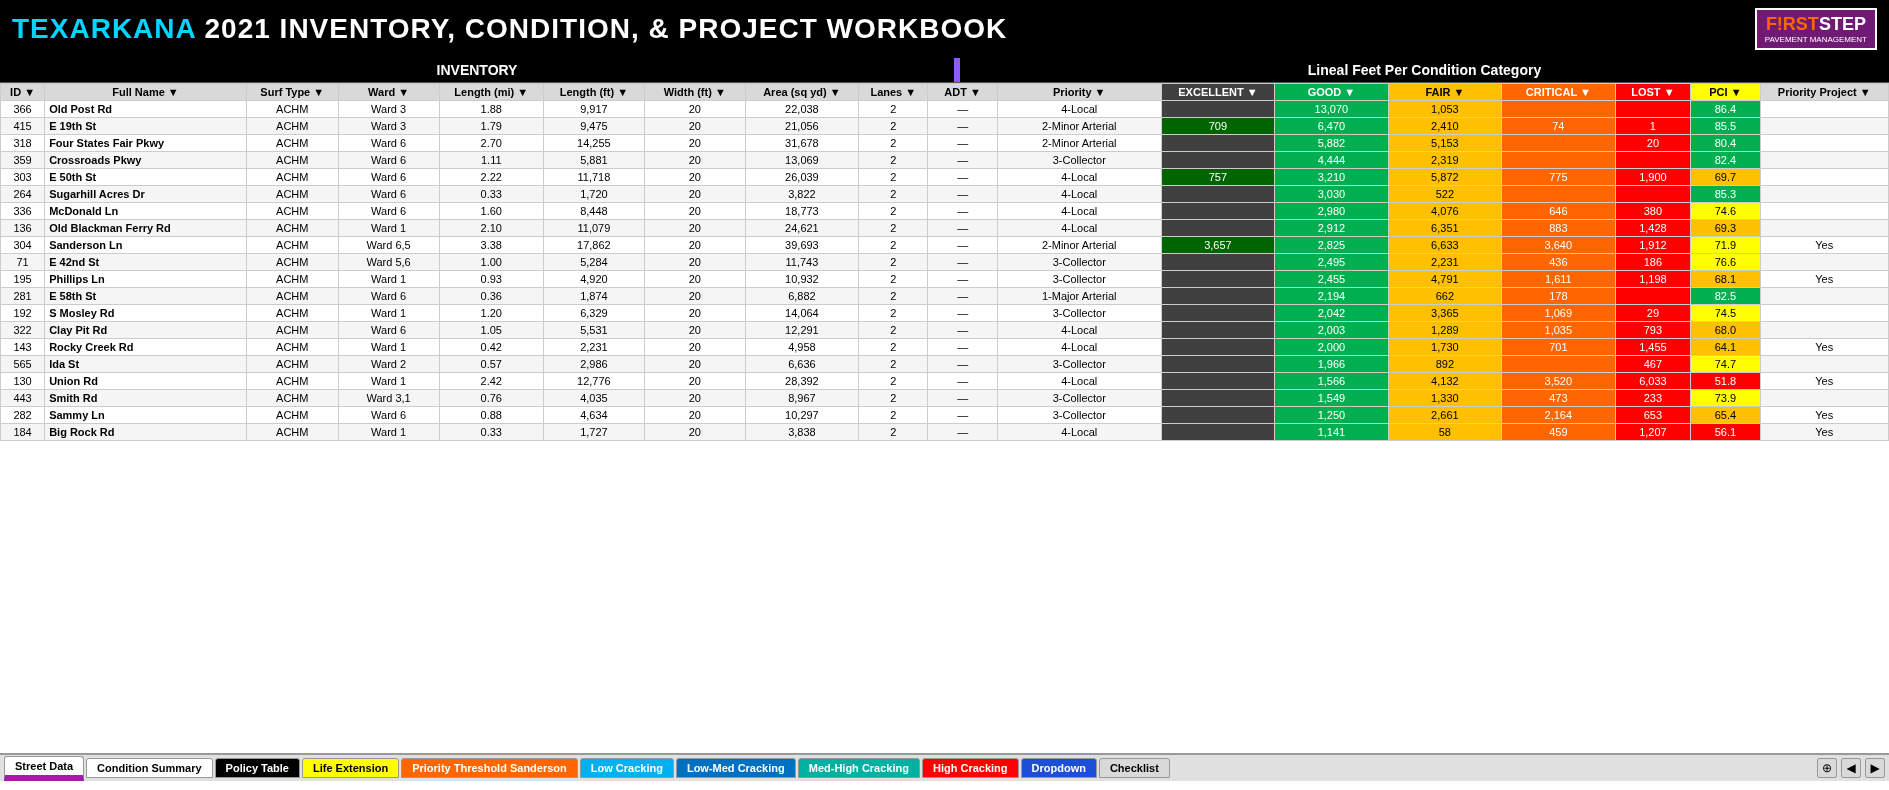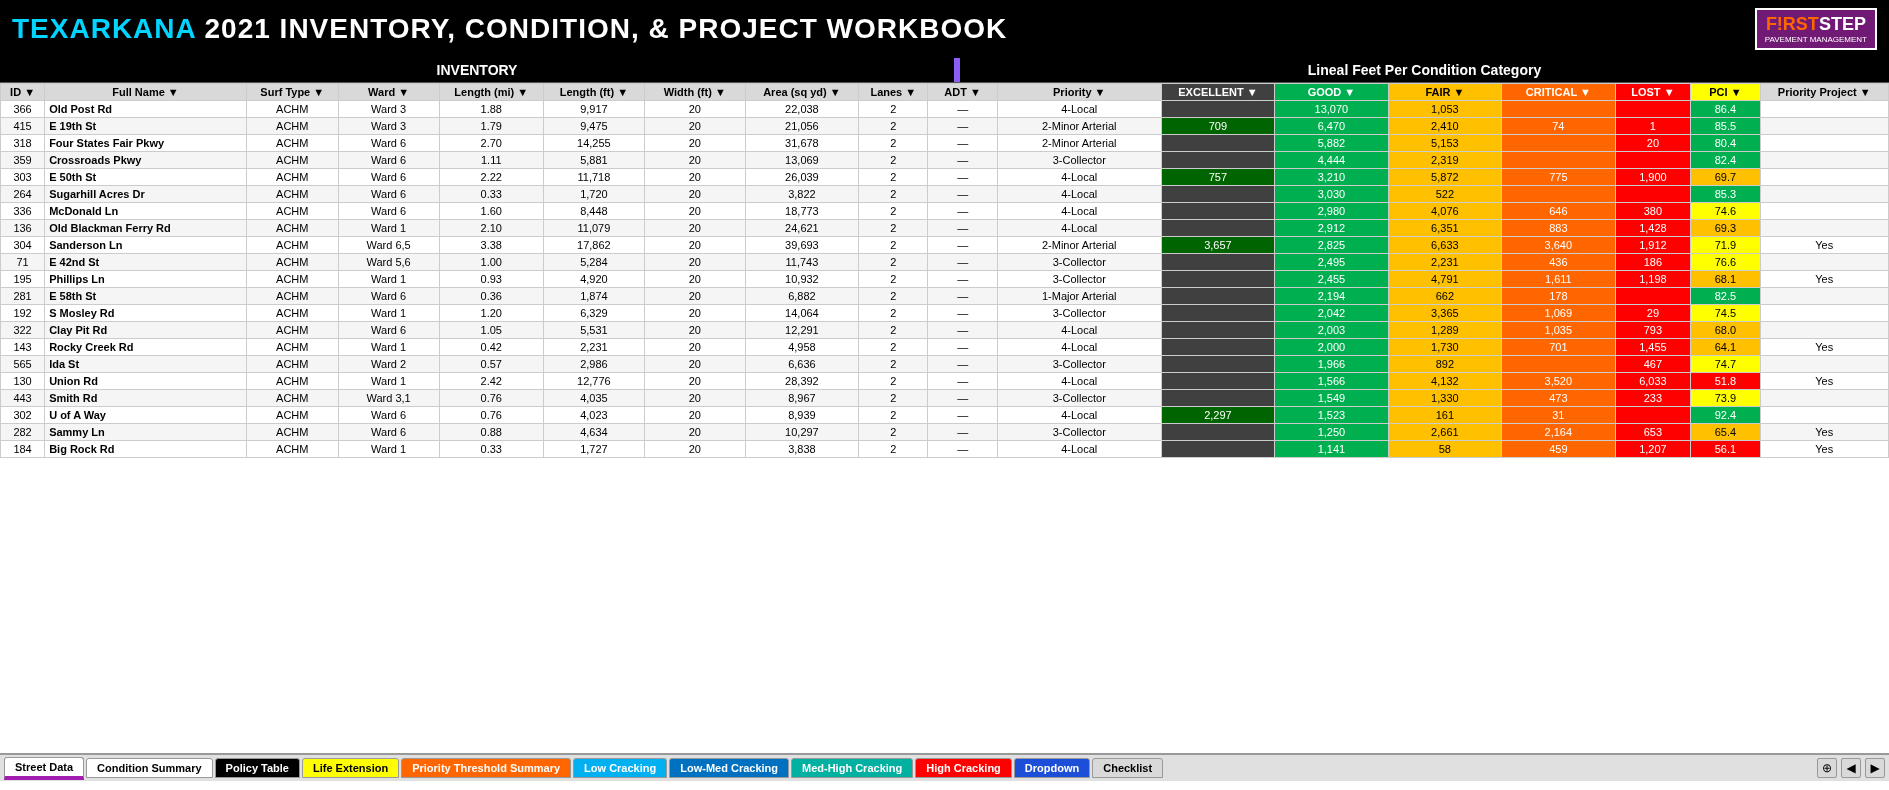--- a/index.html
+++ b/index.html
@@ -125,21 +125,21 @@
     }
     .tab {
       padding: 3px 10px;
       font-size: 11px;
       font-weight: bold;
       border: 1px solid #999;
       cursor: pointer;
       white-space: nowrap;
       border-radius: 3px 3px 0 0;
     }
-    .tab-active { background: #fff; border-bottom: 4px solid #a21caf; }
+    .tab-active { background: #fff; border-bottom: 6px solid #a21caf; }
     .tab-white { background: #fff; }
     .tab-black { background: #000; color: #fff; }
     .tab-yellow { background: #ffff00; color: #000; }
     .tab-orange { background: #ff6600; color: #fff; }
     .tab-blue { background: #00b0f0; color: #fff; }
     .tab-lblue { background: #0070c0; color: #fff; }
     .tab-cyan { background: #00b0a0; color: #fff; }
     .tab-red { background: #ff0000; color: #fff; }
     .tab-green { background: #1d4ed8; color: #fff; }
     .tab-gray { background: #d9d9d9; color: #000; }
@@ -558,40 +558,20 @@
     <td class="col-priority">3-Collector</td>
     <td class="col-exc "></td>
     <td class="col-good cell-good">1,549</td>
     <td class="col-fair cell-fair">1,330</td>
     <td class="col-critical cell-critical">473</td>
     <td class="col-lost cell-lost">233</td>
     <td class="col-pci cell-pci-yellow">73.9</td>
     <td class="col-proj"></td>
   </tr>
         <tr>
-    <td class="col-id">302</td>
-    <td class="col-name name">U of A Way</td>
-    <td class="col-surf">ACHM</td>
-    <td class="col-ward">Ward 6</td>
-    <td class="col-lmi">0.76</td>
-    <td class="col-lft">4,023</td>
-    <td class="col-wid">20</td>
-    <td class="col-area">8,939</td>
-    <td class="col-lanes">2</td>
-    <td class="col-adt">—</td>
-    <td class="col-priority">4-Local</td>
-    <td class="col-exc cell-exc">2,297</td>
-    <td class="col-good cell-good">1,523</td>
-    <td class="col-fair cell-fair">161</td>
-    <td class="col-critical cell-critical">31</td>
-    <td class="col-lost "></td>
-    <td class="col-pci cell-good">92.4</td>
-    <td class="col-proj"></td>
-  </tr>
-        <tr>
     <td class="col-id">282</td>
     <td class="col-name name">Sammy Ln</td>
     <td class="col-surf">ACHM</td>
     <td class="col-ward">Ward 6</td>
     <td class="col-lmi">0.88</td>
     <td class="col-lft">4,634</td>
     <td class="col-wid">20</td>
     <td class="col-area">10,297</td>
     <td class="col-lanes">2</td>
     <td class="col-adt">—</td>
@@ -627,21 +607,21 @@
       </tbody>
   </table>
 </div>
 
 <div class="tabs-bar">
   <div id="tabs-container" style="display:flex;gap:2px;align-items:center;">
       <div class="tab tab-active tab-white">Street Data</div>
       <div class="tab tab-white">Condition Summary</div>
       <div class="tab tab-black">Policy Table</div>
       <div class="tab tab-yellow">Life Extension</div>
-      <div class="tab tab-orange">Priority Threshold Summary</div>
+      <div class="tab tab-orange">Priority Threshold Sanderson</div>
       <div class="tab tab-blue">Low Cracking</div>
       <div class="tab tab-lblue">Low-Med Cracking</div>
       <div class="tab tab-cyan">Med-High Cracking</div>
       <div class="tab tab-red">High Cracking</div>
       <div class="tab tab-green">Dropdown</div>
       <div class="tab tab-gray">Checklist</div>
     </div>
   <div class="tab-icons">
     <div class="tab-icon-btn">⊕</div>
     <div class="tab-icon-btn">◀</div>

